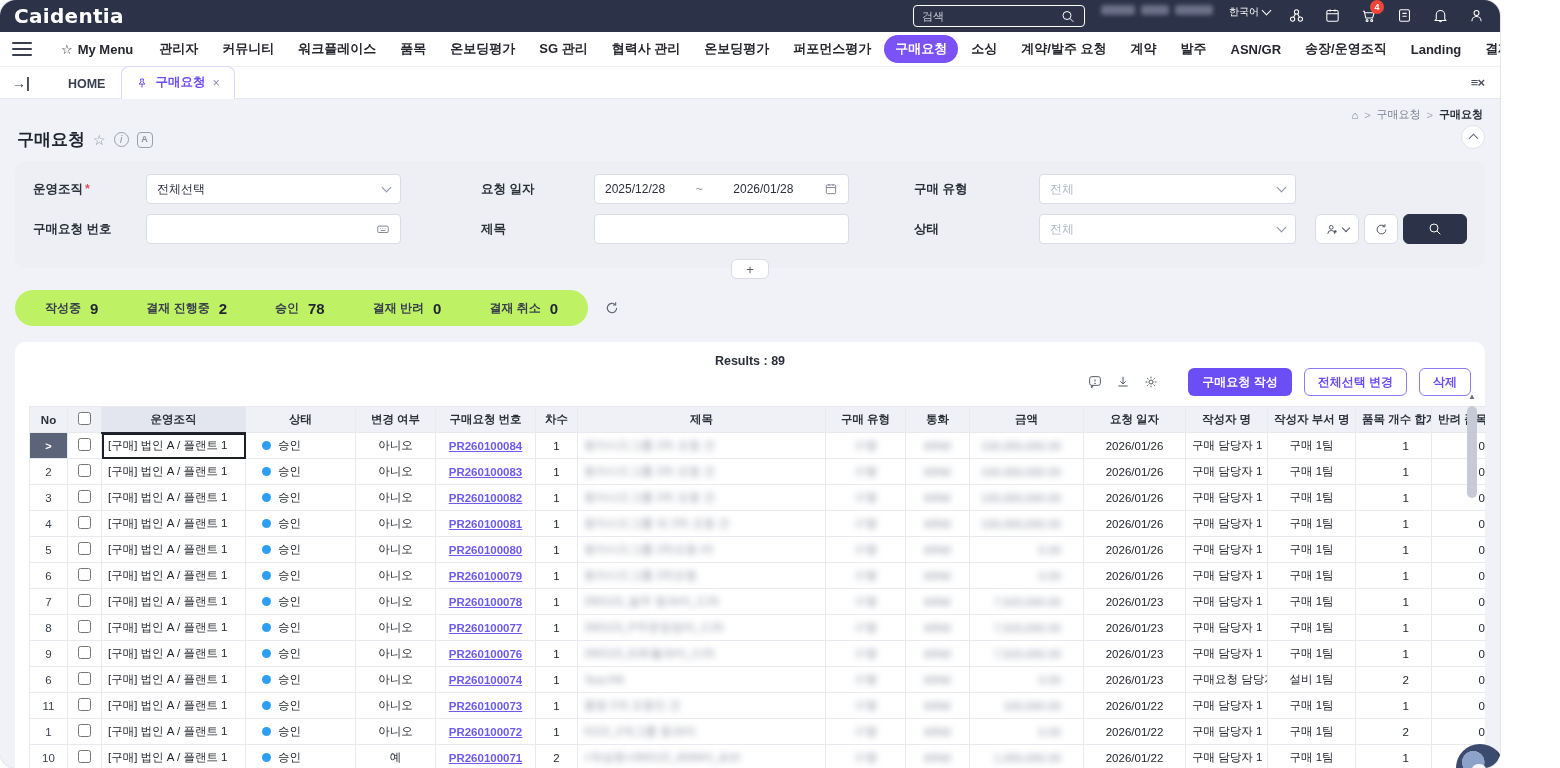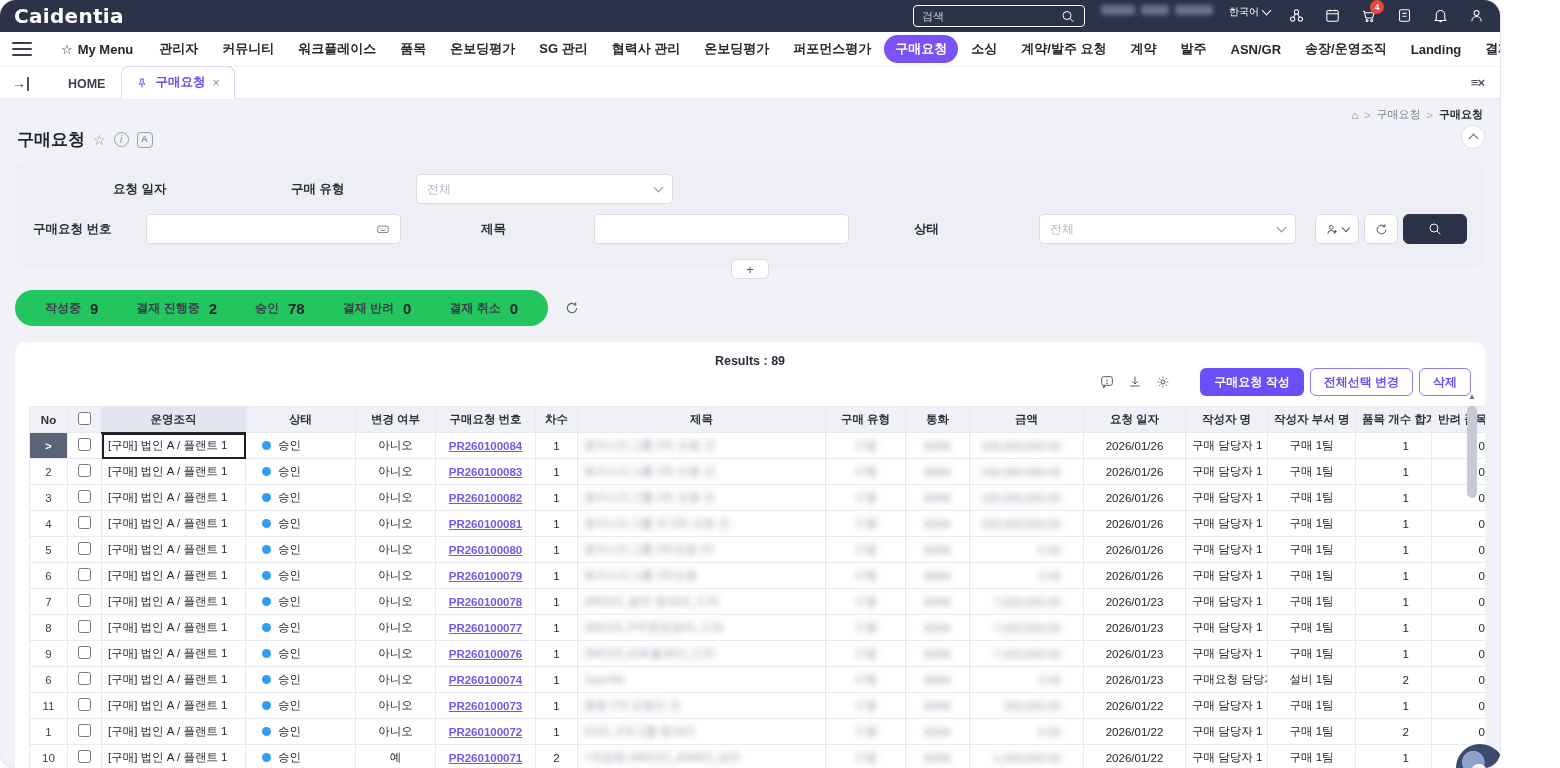--- a/index.html
+++ b/index.html
@@ -73,38 +73,38 @@
   .fa-btn.user { width:44px; }
   .fa-btn.refresh { width:34px; }
   .fa-btn svg { width:15px; height:15px; stroke:#4a4f5e; fill:none; stroke-width:1.5; }
   .fa-btn.search-btn { width:64px; background:#2c3247; border-color:#2c3247; }
   .fa-btn.search-btn svg { stroke:#fff; width:16px; height:16px; }
   .fa-chev { width:6px; height:6px; border-right:1.5px solid #4a4f5e; border-bottom:1.5px solid #4a4f5e; transform:rotate(45deg); margin-top:-2px; }
   .expand-btn { position:absolute; left:50%; bottom:-11px; transform:translateX(-50%); width:38px; height:20px; background:#fff; border:1px solid #d9dce4; border-radius:6px; display:flex; align-items:center; justify-content:center; font-size:13px; color:#555a66; cursor:pointer; }
 
   
   .status-row { display:flex; align-items:center; gap:16px; margin-bottom:16px; }
-  .status-pill { background:#22c55e; border-radius:999px; height:36px; display:inline-flex; align-items:center; padding:0 30px; gap:38px;text-align:center; }
+  .status-pill { background:#bef264; border-radius:999px; height:36px; display:inline-flex; align-items:center; padding:0 30px; gap:48px;text-align:center; }
   .st-item { display:flex; align-items:center; gap:9px; cursor:pointer; }
   .st-label { font-size:12px; color:#3a3f4e; font-weight:600; }
   .st-count { font-size:15px; font-weight:800; color:#1f2430; }
   .st-refresh { color:#5a5f6e; cursor:pointer; display:flex; }
   .st-refresh svg { width:16px; height:16px; stroke:#5a5f6e; fill:none; stroke-width:1.6; }
 
   
   .table-card { background:#fff; border-radius:10px; padding:12px 14px 10px; height:452px; position:relative; overflow:hidden; }
   .table-head-row { display:flex; align-items:center; margin-bottom:10px;flex-direction:column; }
   .results { font-size:12.5px; font-weight:700; color:#2a2f3a; }
   .th-actions { margin-left:auto; display:flex; align-items:center; gap:12px; }
   .th-ic { color:#555a66; cursor:pointer; display:flex; }
   .th-ic svg { width:16px; height:16px; stroke:#555a66; fill:none; stroke-width:1.5; }
   .btn { height:28px; border-radius:6px; font-size:12px; font-weight:700; padding:0 13px; cursor:pointer; border:1px solid transparent; }
   .btn.primary { background:#6b4ef5; color:#fff; }
   .btn.outline { background:#fff; color:#6b4ef5; border-color:#8f7af3; }
-  .btn-group { display:flex; gap:6px; margin-left:17px; }
+  .btn-group { display:flex; gap:12px; margin-left:17px; }
 
   table { border-collapse:collapse; table-layout:fixed; width:1478px; font-size:11.5px; }
   th,td { border:1px solid #e8eaf0; height:26px; padding:0 6px; color:#23262e; overflow:hidden; white-space:nowrap; }
   thead th { background:#f0f1f6; font-weight:700; font-size:11.5px; color:#2a2f3a; }
   thead th.sel-col { background:#e3e6ee; border-bottom:2px solid #23262e; }
   td.l { text-align:left; } td.c { text-align:center; } td.r { text-align:right; padding-right:22px; }
   .pr-link { color:#6d5bf0; font-weight:700; text-decoration:underline; cursor:pointer; }
   .dot { display:inline-block; width:9px; height:9px; border-radius:50%; background:#2e9ff0; margin-right:7px; vertical-align:-1px; }
   .status-cell { padding-left:16px; text-align:left; }
   .sel-arrow { display:flex; align-items:center; justify-content:center; width:100%; height:100%; background:#5b6478; color:#fff; font-weight:700; font-size:11px; cursor:pointer; }
@@ -258,23 +258,43 @@
       <span class="t-icon">☆</span>
       <span class="t-icon" style="border:1px solid #9aa0ae;border-radius:50%;width:15px;height:15px;display:flex;align-items:center;justify-content:center;font-size:10px;font-style:italic;">i</span>
       <span class="t-icon box">A</span>
     </div>
     <div class="collapse-btn">
         <i></i>
       </div>
 
     <div class="filter-card">
       <div class="f-row">
+        <div class="f-group">
+          <span class="f-label"><span>운영조직</span><span class="req">*</span></span>
+          <div class="f-field select">
+            <span>전체선택</span>
+            <i class="sel-chev"></i>
+          </div>
+        </div>
         <div class="gap1"></div>
         <div class="f-group">
           <span class="f-label">요청 일자</span>
+          <div class="f-field daterange">
+            <span>2025/12/28</span>
+            <span class="tilde">~</span>
+            <span>2026/01/28</span>
+            <span class="f-icon">
+              <svg viewBox="0 0 24 24">
+                  <rect x="4" y="5" width="16" height="15" rx="2"></rect>
+                  <line x1="4" y1="9.5" x2="20" y2="9.5"></line>
+                  <line x1="8.5" y1="3.5" x2="8.5" y2="6.5"></line>
+                  <line x1="15.5" y1="3.5" x2="15.5" y2="6.5"></line>
+                </svg>
+            </span>
+          </div>
         </div>
         <div class="gap2"></div>
         <div class="f-group">
           <span class="f-label w2">구매 유형</span>
           <div class="f-field select w2">
             <span class="ph">전체</span>
             <i class="sel-chev"></i>
           </div>
         </div>
       </div>

